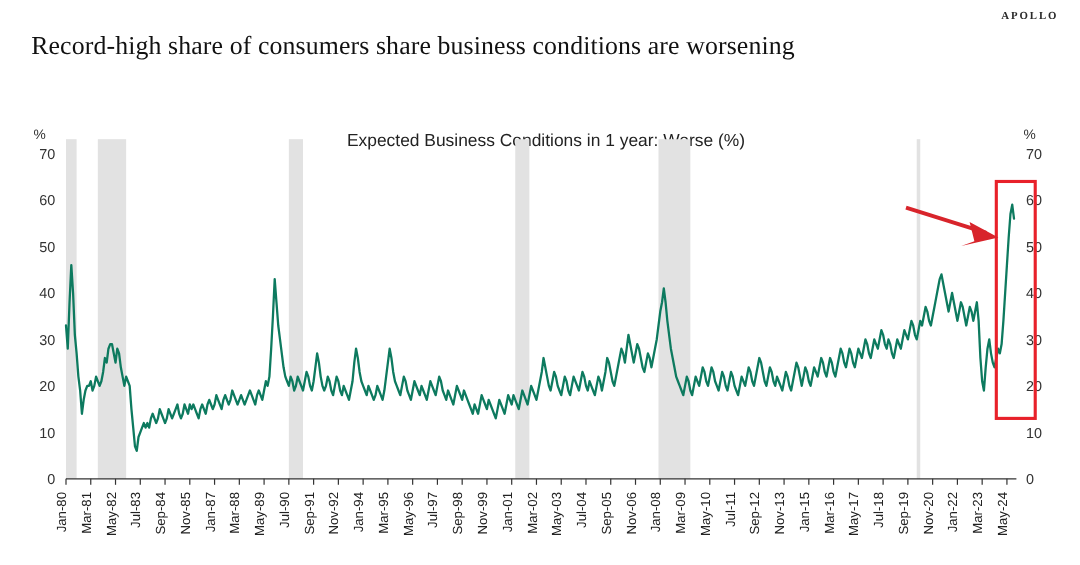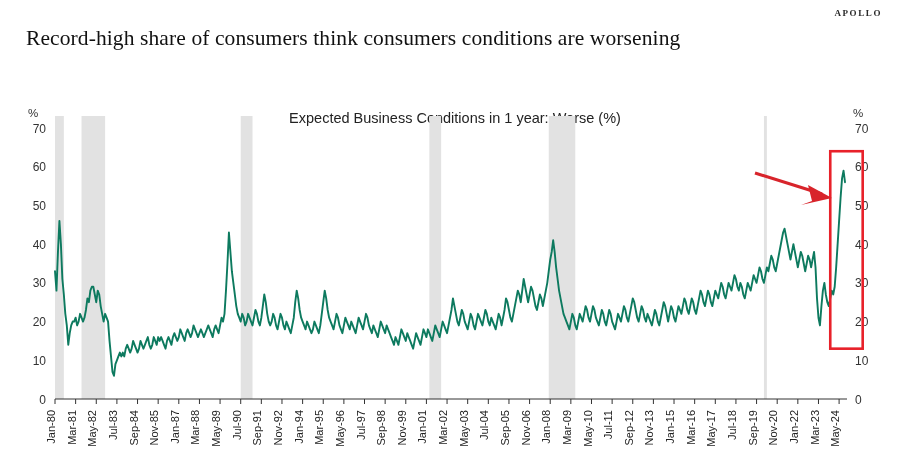--- a/index.html
+++ b/index.html
@@ -95,21 +95,21 @@
   .hl-box { fill: none; stroke-width: 2.6; }
   .arrow-line { stroke-width: 3.2; stroke-linecap: butt; }
 </style>
 </head>
 <body>
 
 <div id="page">
 
   <div class="brand">APOLLO</div>
 
-  <div class="headline">Record-high share of consumers think consumers conditions are worsening</div>
+  <div class="headline">Record-high share of consumers share business conditions are worsening</div>
 
   <div class="chart-area">
 
     <div class="pct-left">%</div>
     <div class="pct-right">%</div>
     <div class="chart-title">Expected Business Conditions in 1 year: Worse (%)</div>
 
     <svg class="svg-wrap" id="chart-svg" width="900" height="371">
         <rect x="55" y="16" width="8.843283582089555" height="283" class="band"></rect>
         <rect x="81.52985074626866" y="16" width="23.5820895522388" height="283" class="band"></rect>

